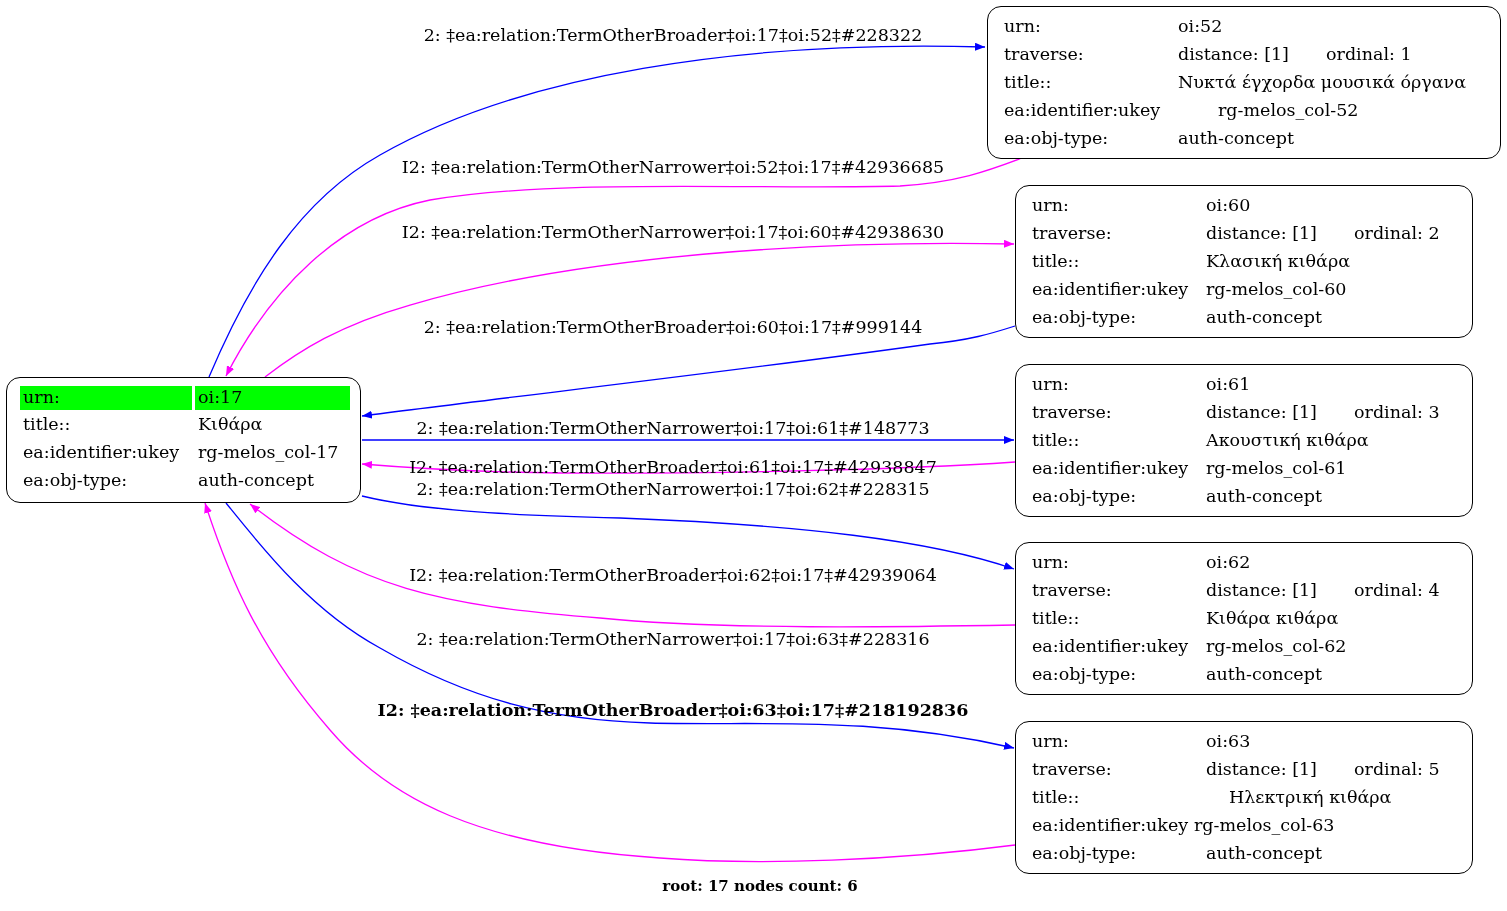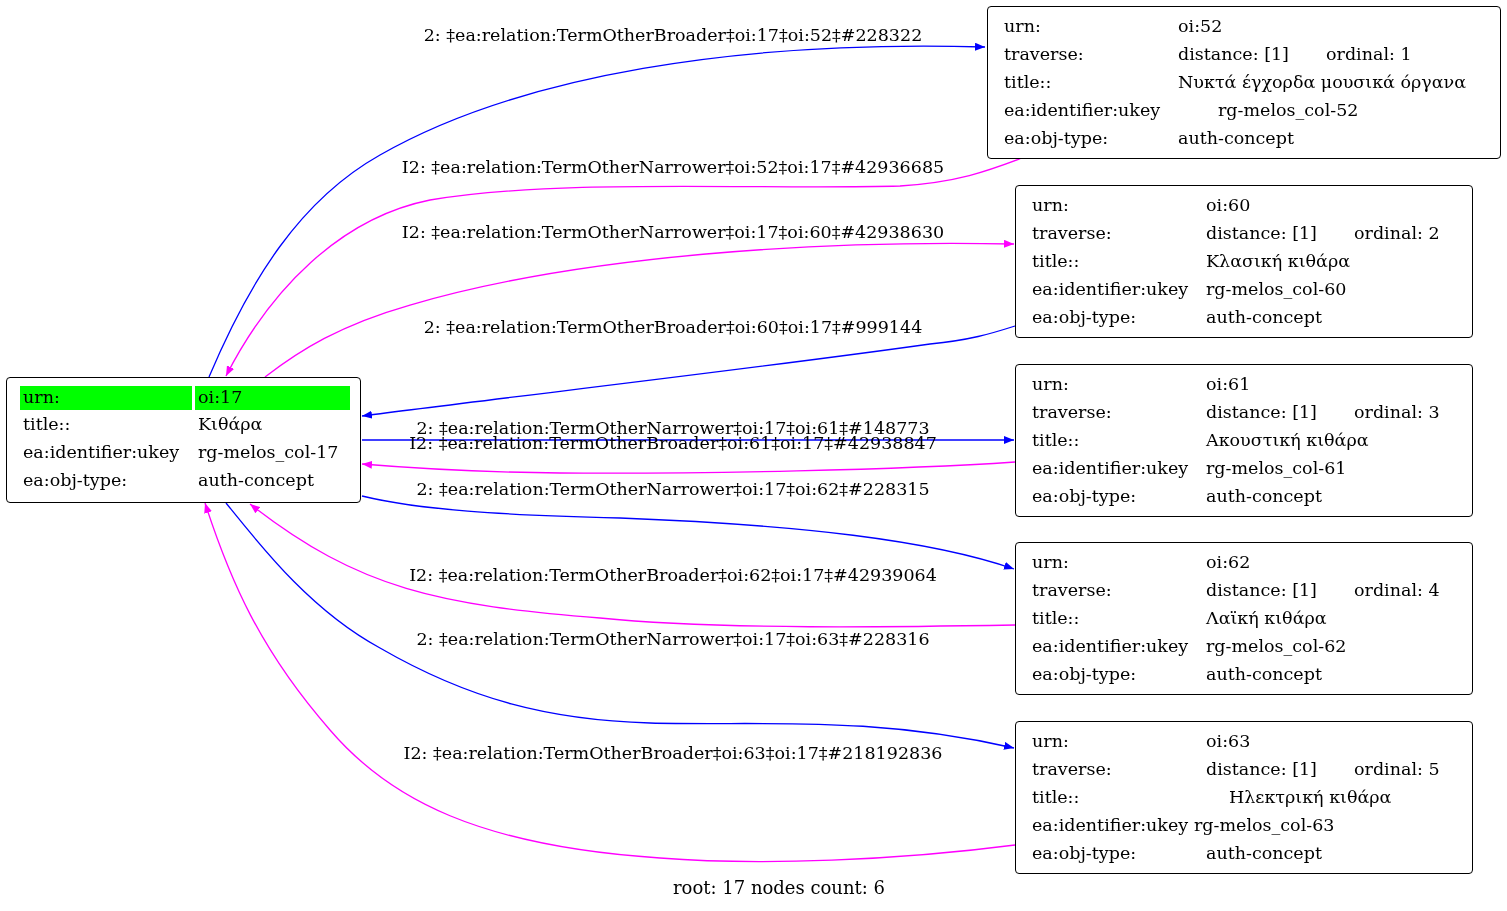--- a/index.html
+++ b/index.html
@@ -1,25 +1,25 @@
 <!DOCTYPE html>
 <html><head>
 <meta charset="utf-8">
 <style>
   html, body { margin:0; padding:0; background:#ffffff; }
   body { width:1507px; height:911px; position:relative; overflow:hidden;
          font-family:"DejaVu Serif", "Liberation Serif", serif; color:#000; }
   #edges { position:absolute; left:0; top:0; }
-  .node { position:absolute; border:1.3px solid #000; border-radius:4px; background:#fff; box-sizing:border-box; }
+  .node { position:absolute; border:1.3px solid #000; border-radius:14px; background:#fff; box-sizing:border-box; }
   .row { position:absolute; font-size:17.5px; line-height:22px; white-space:nowrap; }
   .k { position:absolute; left:0; }
   .v { position:absolute; }
   .hl { background:#00ff00; }
   .edge-label { position:absolute; font-size:17.5px; white-space:nowrap; transform:translateX(-50%); line-height:22px; }
-  .footer { position:absolute; left:779px; top:877px; transform:translateX(-50%); font-size:18px; white-space:nowrap; }
+  .footer { position:absolute; left:760px; top:877px; transform:translateX(-50%); font-size:15px; white-space:nowrap;font-weight:bold; }
 </style>
 </head>
 <body>
 
 <svg id="edges" width="1507" height="911">
   <defs>
     <marker id="arrow-blue" markerWidth="10" markerHeight="8" refX="10" refY="4" orient="auto" markerUnits="userSpaceOnUse">
       <path d="M0,0 L10,4 L0,8 z" fill="#0000ff"></path>
     </marker>
     <marker id="arrow-magenta" markerWidth="10" markerHeight="8" refX="10" refY="4" orient="auto" markerUnits="userSpaceOnUse">
@@ -46,25 +46,25 @@
   <path d="M226,503 C260,545 310,610 380,648 C470,700 550,720 650,723 C760,726 870,715 1014,748" stroke="#0000ff" stroke-width="1.3" fill="none" marker-end="url(#arrow-blue)"></path>
 
   <path d="M1015,845 C900,860 760,866 660,858 C480,846 390,800 330,730 C260,650 230,580 205,503" stroke="#ff00ff" stroke-width="1.3" fill="none" marker-end="url(#arrow-magenta)"></path>
 </svg>
 
 <div class="edge-label" style="left:673px;top:24px;">2: ‡ea:relation:TermOtherBroader‡oi:17‡oi:52‡#228322</div>
 <div class="edge-label" style="left:673px;top:156px;">I2: ‡ea:relation:TermOtherNarrower‡oi:52‡oi:17‡#42936685</div>
 <div class="edge-label" style="left:673px;top:221px;">I2: ‡ea:relation:TermOtherNarrower‡oi:17‡oi:60‡#42938630</div>
 <div class="edge-label" style="left:673px;top:316px;">2: ‡ea:relation:TermOtherBroader‡oi:60‡oi:17‡#999144</div>
 <div class="edge-label" style="left:673px;top:417px;">2: ‡ea:relation:TermOtherNarrower‡oi:17‡oi:61‡#148773</div>
-<div class="edge-label" style="left:673px;top:432px;">I2: ‡ea:relation:TermOtherBroader‡oi:61‡oi:17‡#42938847</div>
+<div class="edge-label" style="left:673px;top:456px;">I2: ‡ea:relation:TermOtherBroader‡oi:61‡oi:17‡#42938847</div>
 <div class="edge-label" style="left:673px;top:478px;">2: ‡ea:relation:TermOtherNarrower‡oi:17‡oi:62‡#228315</div>
 <div class="edge-label" style="left:673px;top:564px;">I2: ‡ea:relation:TermOtherBroader‡oi:62‡oi:17‡#42939064</div>
 <div class="edge-label" style="left:673px;top:628px;">2: ‡ea:relation:TermOtherNarrower‡oi:17‡oi:63‡#228316</div>
-<div class="edge-label" style="left:673px;top:742px;">I2: ‡ea:relation:TermOtherBroader‡oi:63‡oi:17‡#218192836</div>
+<div class="edge-label" style="left:673px;top:699px;font-weight:bold;">I2: ‡ea:relation:TermOtherBroader‡oi:63‡oi:17‡#218192836</div>
 
 <div class="node" style="left:6px;top:377px;width:355px;height:126px;">
   <div class="row" style="left:13px;top:8px;width:330px;height:24px;">
     <span class="k hl" style="left:0;width:172px;height:24px;padding-left:3px;box-sizing:border-box;">urn:</span>
     <span class="v hl" style="left:175px;width:155px;height:24px;padding-left:3px;box-sizing:border-box;">oi:17</span>
   </div>
   <div class="row" style="left:16px;top:35px;">
     <span class="k">title::</span>
     <span class="v" style="left:175px;">Κιθάρα</span>
   </div>
@@ -153,21 +153,21 @@
         <span class="k">urn:</span>
         <span class="v" style="left: 174px;">oi:62</span>
       </div>
       <div class="row" style="left: 16px; top: 36px;">
         <span class="k">traverse:</span>
         <span class="v" style="left: 174px;">distance: [1]</span>
         <span class="v" style="left: 322px;">ordinal: 4</span>
       </div>
       <div class="row" style="left: 16px; top: 64px;">
         <span class="k">title::</span>
-        <span class="v" style="left: 174px;">Λαϊκή κιθάρα</span>
+        <span class="v" style="left: 174px;">Κιθάρα κιθάρα</span>
       </div>
       <div class="row" style="left: 16px; top: 92px;">
         <span class="k">ea:identifier:ukey</span>
         <span class="v" style="left: 174px;">rg-melos_col-62</span>
       </div>
       <div class="row" style="left: 16px; top: 120px;">
         <span class="k">ea:obj-type:</span>
         <span class="v" style="left: 174px;">auth-concept</span>
       </div>
     </div>

